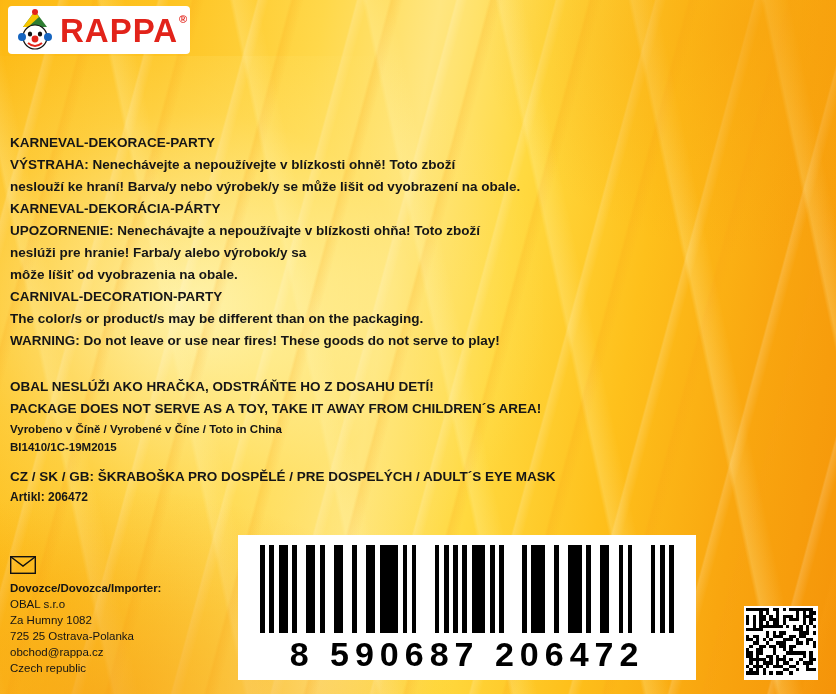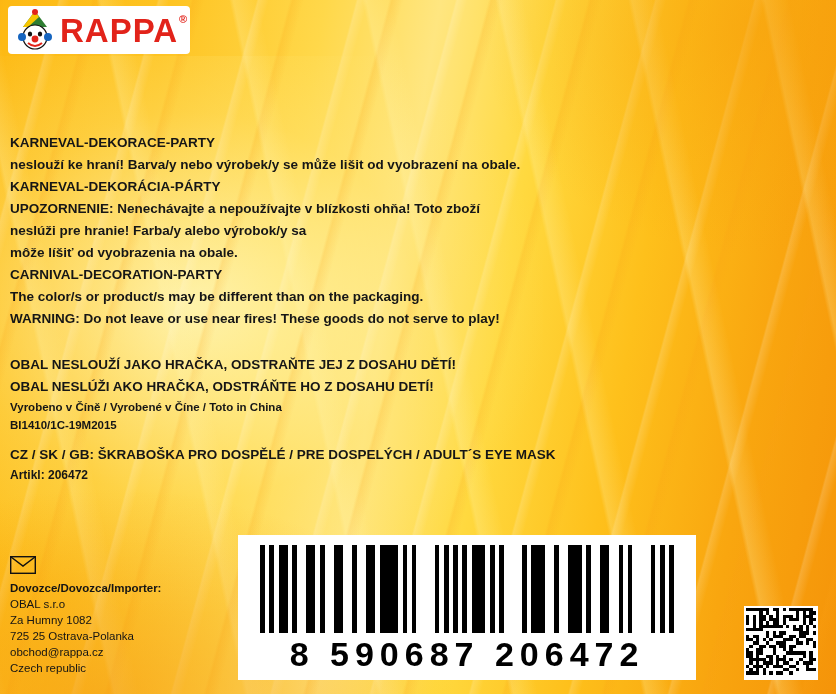--- a/index.html
+++ b/index.html
@@ -246,35 +246,36 @@
         <ellipse cx="8" cy="28" rx="4" ry="4" fill="#1565c0"></ellipse>
         <ellipse cx="34" cy="28" rx="4" ry="4" fill="#1565c0"></ellipse>
       </svg>
     </div>
     <div class="logo-word"><span>RAPPA</span><span class="logo-reg">®</span></div>
   </div>
 
   <div class="content">
 
     <div class="line">KARNEVAL-DEKORACE-PARTY</div>
+    <div class="line">VÝSTRAHA: Nenechávejte a nepoužívejte v blízkosti ohně! Toto zboží</div>
     <div class="line">neslouží ke hraní! Barva/y nebo výrobek/y se může lišit od vyobrazení na obale.</div>
 
     <div class="line">KARNEVAL-DEKORÁCIA-PÁRTY</div>
     <div class="line">UPOZORNENIE: Nenechávajte a nepoužívajte v blízkosti ohňa! Toto zboží</div>
     <div class="line">neslúži pre hranie! Farba/y alebo výrobok/y sa</div>
     <div class="line">môže líšiť od vyobrazenia na obale.</div>
 
     <div class="line">CARNIVAL-DECORATION-PARTY</div>
     <div class="line">The color/s or product/s may be different than on the packaging.</div>
     <div class="line">WARNING: Do not leave or use near fires! These goods do not serve to play!</div>
 
     <div class="gap-lg"></div>
 
-    <div class="line">OBAL NESLOUŽÍ JAKO HRAČKA, ODSTRAŇTE JEJ Z DOSAHU DĚTÍ!</div>
     <div class="line">OBAL NESLÚŽI AKO HRAČKA, ODSTRÁŇTE HO Z DOSAHU DETÍ!</div>
+    <div class="line">PACKAGE DOES NOT SERVE AS A TOY, TAKE IT AWAY FROM CHILDREN´S AREA!</div>
     <div class="line tiny">Vyrobeno v Číně / Vyrobené v Číne / Toto in China</div>
     <div class="line tiny">BI1410/1C-19M2015</div>
 
     <div class="gap-sm"></div>
 
     <div class="line">CZ / SK / GB: ŠKRABOŠKA PRO DOSPĚLÉ / PRE DOSPELÝCH / ADULT´S EYE MASK</div>
     <div class="line small">Artikl: 206472</div>
   </div>
 
   <div class="importer">

